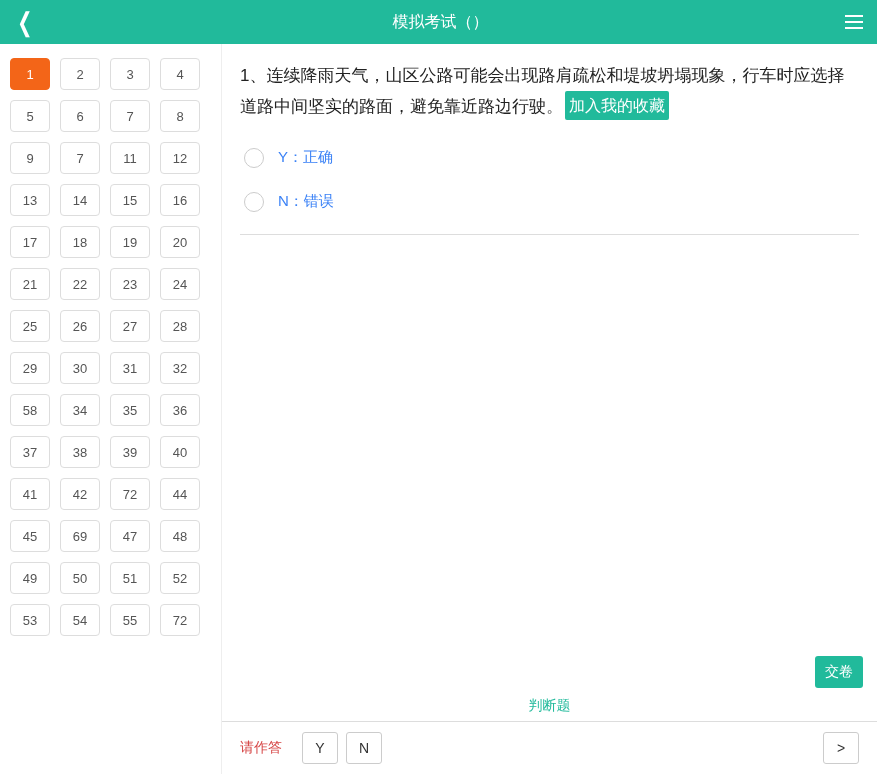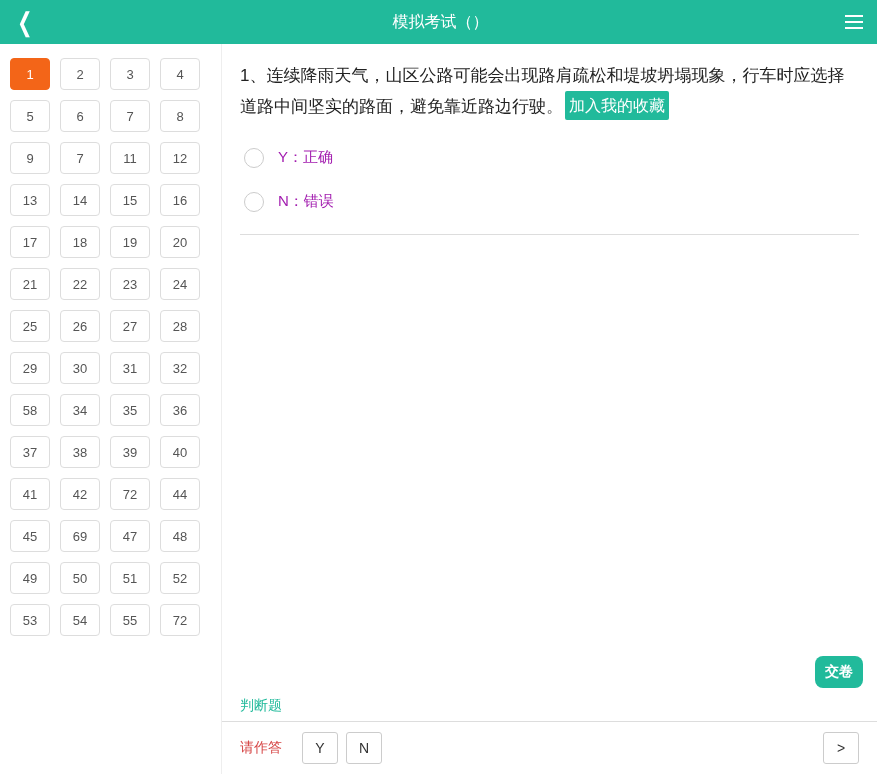--- a/index.html
+++ b/index.html
@@ -115,31 +115,32 @@
   .radio {
     width: 20px;
     height: 20px;
     border: 1px solid #ccc;
     border-radius: 50%;
     margin-right: 14px;
     flex-shrink: 0;
   }
   .option-label {
     font-size: 15px;
-    color: #a21caf;
+    color: #3b82f6;
   }
   .divider {
     height: 1px;
     background: #ddd;
     margin-top: 10px;
   }
   .q-type-row {
     padding: 0 18px 6px 18px;
     font-size: 14px;
     color: #21ba9b;
+    text-align: center;
   }
   .answer-bar {
     border-top: 1px solid #ddd;
     padding: 10px 18px;
     display: flex;
     align-items: center;
     gap: 0;
   }
   .answer-label {
     color: #d64646;
@@ -158,25 +159,24 @@
     cursor: pointer;
   }
   .ans-gap { flex: 1; }
   .submit-btn {
     position: absolute;
     right: 14px;
     bottom: 86px;
     background: #21ba9b;
     color: #fff;
     border: none;
-    border-radius: 8px;
+    border-radius: 3px;
     padding: 7px 10px;
     font-size: 14px;
     cursor: pointer;
-    font-weight: bold;
   }
 </style>
 </head>
 <body>
 
 <div class="header">
   <div class="header-back">❮</div>
   <div class="header-title">模拟考试（）</div>
   <div class="header-menu">
     <span></span>

